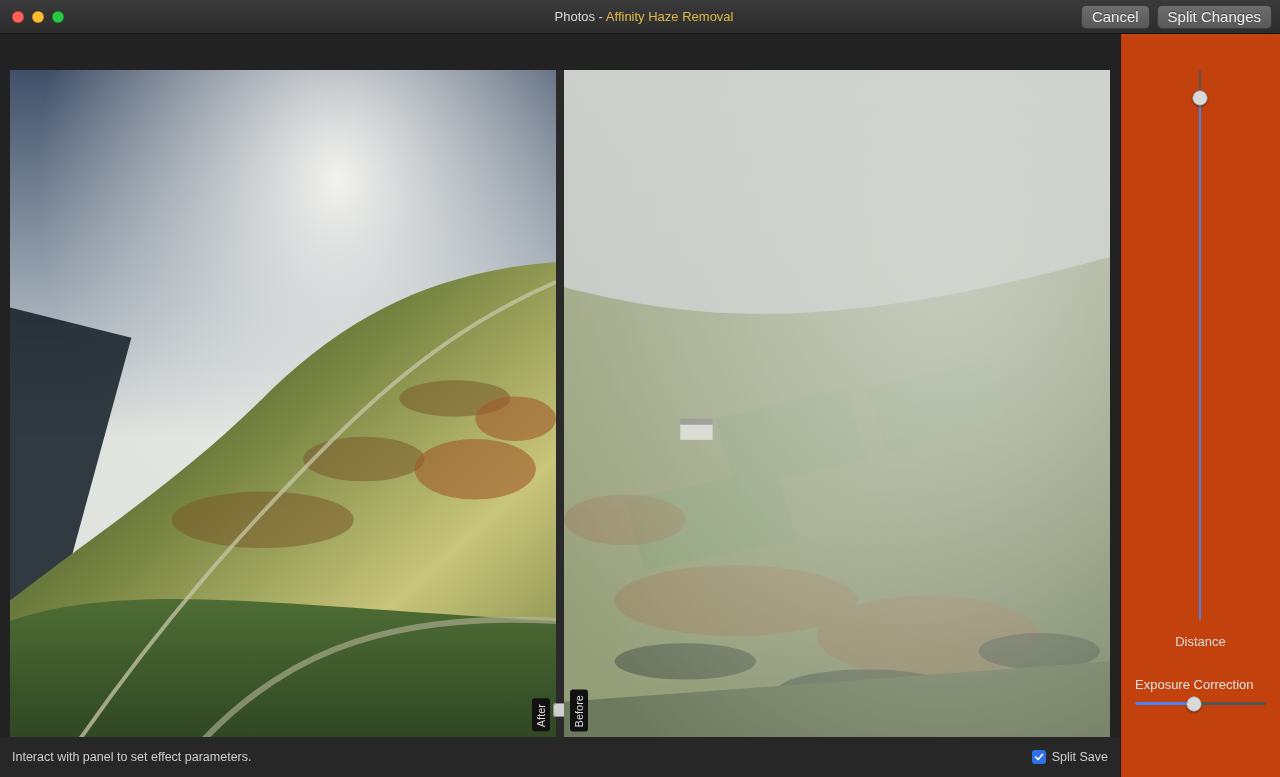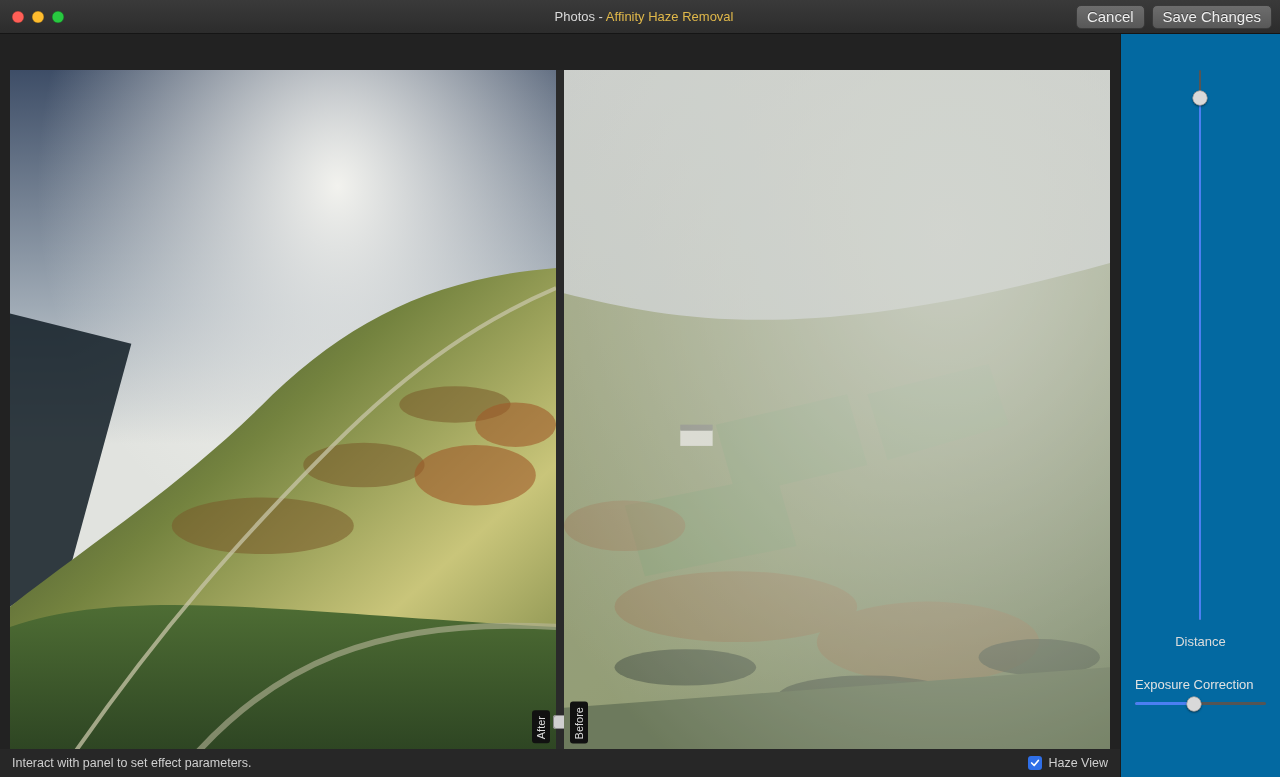--- a/index.html
+++ b/index.html
@@ -73,34 +73,34 @@
   .pane-tag {
     position:absolute; bottom:6px; background:#111; color:#ddd;
     font-size:11px; padding:4px 3px 6px; writing-mode:vertical-rl;
     transform:rotate(180deg); border-radius:3px;
   }
   .tag-after  { right:6px; }
   .tag-before { left:6px; }
 
   
   .footer {
-    height:28px; display:flex; align-items:center;
+    height:40px; display:flex; align-items:center;
     padding:0 12px; color:#cfcfcf; font-size:12.5px;
     background:#272727;
   }
   .footer-right { margin-left:auto; display:flex; align-items:center; gap:6px; }
   .chk {
     width:14px; height:14px; border-radius:3px; background:#2f6fe8;
     display:inline-flex; align-items:center; justify-content:center;
   }
   .chk svg { width:10px; height:10px; }
 
   
   .sidepanel {
-    width:160px; flex:0 0 160px; background:#0369a1; border-left:1px solid #1b1b1b;
+    width:160px; flex:0 0 160px; background:#c2410c; border-left:1px solid #1b1b1b;
     padding:36px 14px 16px; display:flex; flex-direction:column;
   }
   .vsliders { display:flex; justify-content:center; gap:44px; flex:0 0 auto; }
   .vslider { display:flex; flex-direction:column; align-items:center; }
   .vtrack {
     width:2px; height:550px; background:#555; position:relative; border-radius:1px;
   }
   .vfill { position:absolute; left:0; right:0; bottom:0; background:#4c7ff2; border-radius:1px; }
   .vthumb {
     position:absolute; left:50%; transform:translate(-50%,-50%);
@@ -127,21 +127,21 @@
   <div class="traffic-lights">
     <div class="traffic-light tl-close"></div>
     <div class="traffic-light tl-min"></div>
     <div class="traffic-light tl-max"></div>
   </div>
   <div class="title-wrap">
     <span class="title-main">Photos</span><span class="title-main"> - </span><span class="title-sub">Affinity Haze Removal</span>
   </div>
   <div class="titlebar-buttons">
     <button class="mac-btn">Cancel</button>
-    <button class="mac-btn">Save Changes</button>
+    <button class="mac-btn">Split Changes</button>
   </div>
 </div>
 
 <div class="workspace">
 
   <div class="canvas-area">
     <div class="canvas-inner">
       <div class="split-wrap">
 
         <div class="pane">
@@ -248,21 +248,21 @@
     </div>
 
     <div class="footer">
       <span>Interact with panel to set effect parameters.</span>
       <div class="footer-right">
         <span class="chk">
           <svg viewBox="0 0 12 12">
               <path d="M2 6 L5 9 L10 3" stroke="#fff" stroke-width="2" fill="none" stroke-linecap="round" stroke-linejoin="round"></path>
             </svg>
         </span>
-        <span>Haze View</span>
+        <span>Split Save</span>
       </div>
     </div>
   </div>
 
   <div class="sidepanel">
     <div class="vsliders">
 
       <div class="vslider">
         <div class="vtrack">
           <div class="vfill" id="dist-fill" style="height: 95%;"></div>

